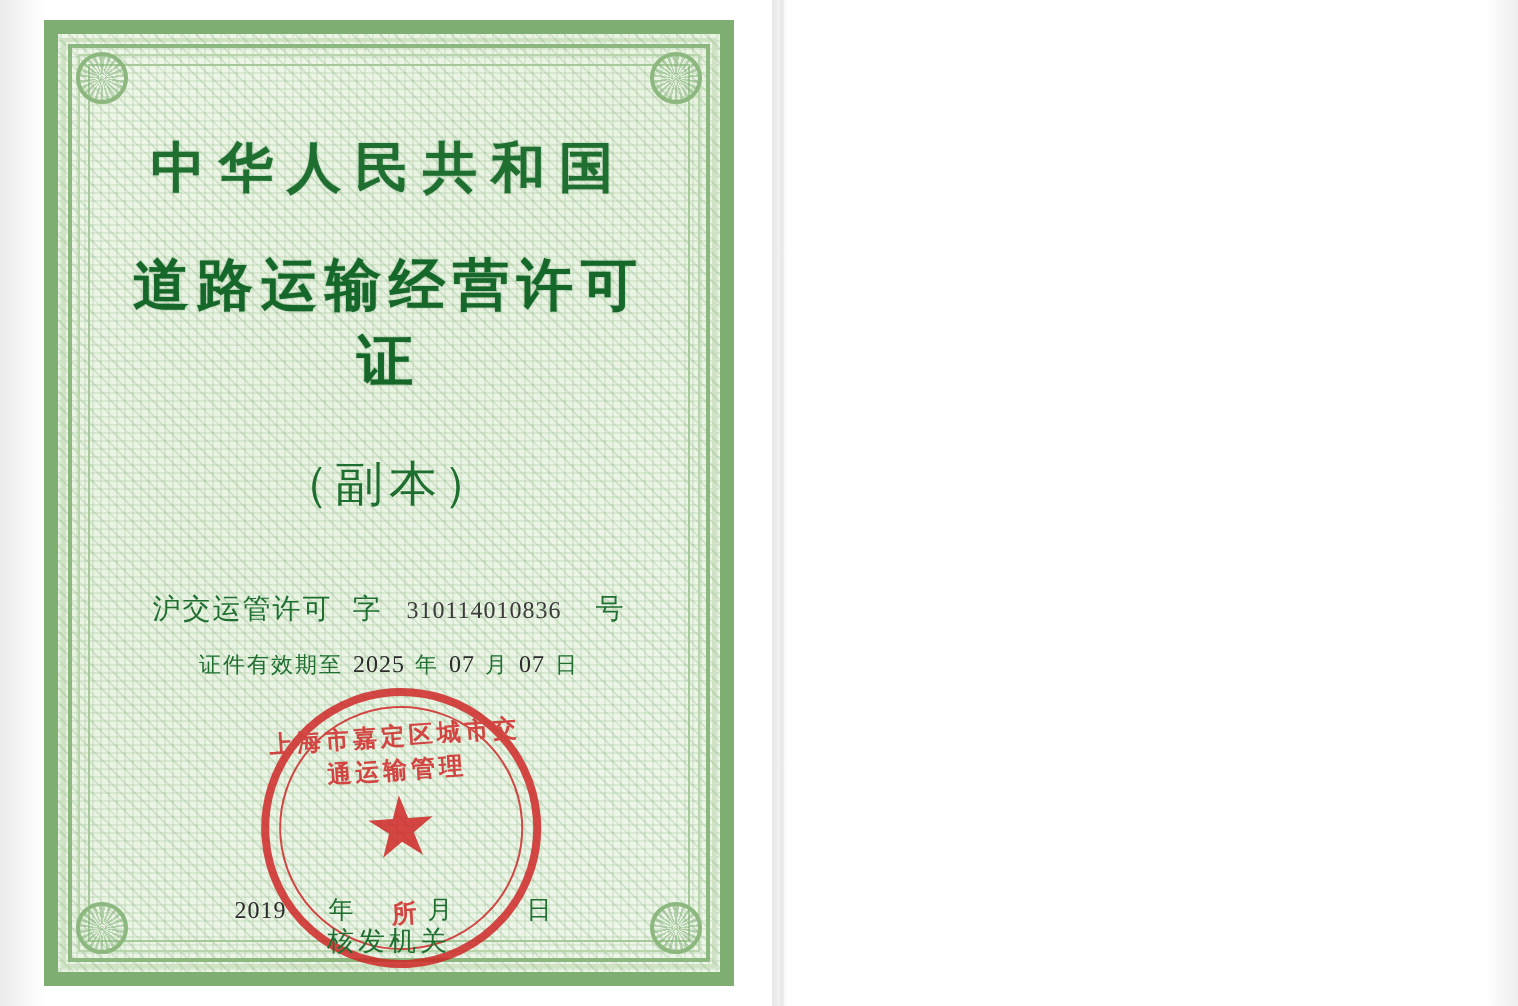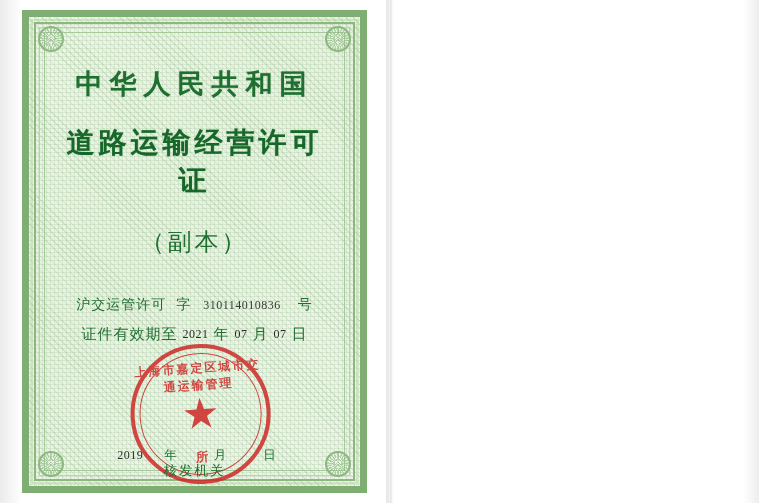--- a/index.html
+++ b/index.html
@@ -152,21 +152,21 @@
     color: #2b2b2b;
     padding: 0 5px;
     letter-spacing: .5px;
   }
   .f-value.ink {
     color: #3a3a3a;
   }
   .row-license { top: 252px; }
   .row-license .f-label { font-size: 14px; }
   .row-valid   { top: 281px; font-size: 12px; }
-  .row-valid .f-label { font-size: 15px; }
+  .row-valid .f-label { font-size: 11px; }
   .row-date    { top: 403px; }
   .row-date .f-label { font-size: 12.5px; }
   .label-issuer {
     position: absolute;
     left: 0; right: 0;
     top: 388px;
     font-family: "Liberation Serif", serif;
     font-size: 13.5px;
     letter-spacing: 2px;
     color: #1f6f31;
@@ -272,21 +272,21 @@
 
         <div class="field-row row-license">
           <span class="f-label">沪交运管许可</span>
           <span class="f-label" style="padding-left:10px;">字</span>
           <span class="f-value ink" style="padding-left:12px;">310114010836</span>
           <span class="f-label" style="padding-left:12px;">号</span>
         </div>
 
         <div class="field-row row-valid">
           <span class="f-label">证件有效期至</span>
-          <span class="f-value">2021</span>
+          <span class="f-value">2025</span>
           <span class="f-label">年</span>
           <span class="f-value">07</span>
           <span class="f-label">月</span>
           <span class="f-value">07</span>
           <span class="f-label">日</span>
         </div>
 
         <div class="seal">
           <div class="seal-inner"></div>
           <div class="seal-arc-top">上海市嘉定区城市交通运输管理</div>

